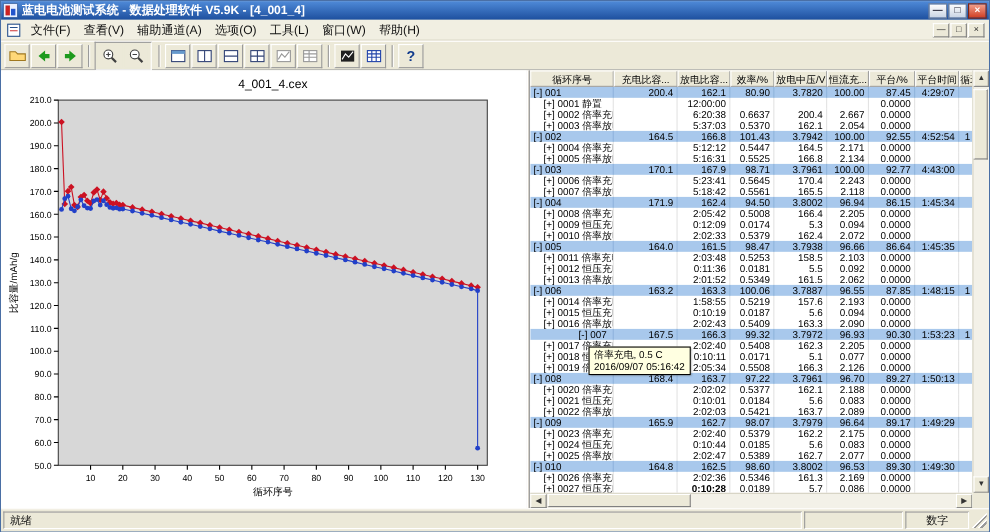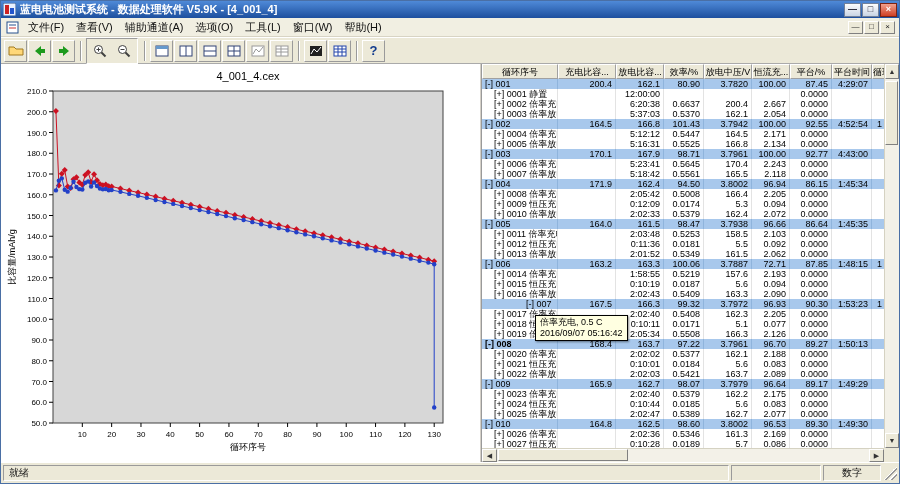--- a/index.html
+++ b/index.html
@@ -610,21 +610,21 @@
               <div class="tcell" style="width: 42px;">0.0000</div>
               <div class="tcell" style="width: 40px;"></div>
               <div class="tcell" style="width: 14px;"></div>
             </div>
             <div class="trow cycle">
               <div class="tcell first" style="width: 76px;">[-] 006</div>
               <div class="tcell" style="width: 58px;">163.2</div>
               <div class="tcell" style="width: 48px;">163.3</div>
               <div class="tcell" style="width: 40px;">100.06</div>
               <div class="tcell" style="width: 48px;">3.7887</div>
-              <div class="tcell" style="width: 38px;">72.71</div>
+              <div class="tcell" style="width: 38px;">96.55</div>
               <div class="tcell" style="width: 42px;">87.85</div>
               <div class="tcell" style="width: 40px;">1:48:15</div>
               <div class="tcell" style="width: 14px;">1</div>
             </div>
             <div class="trow step">
               <div class="tcell first" style="width: 76px;">[+] 0014 倍率充电</div>
               <div class="tcell" style="width: 58px;"></div>
               <div class="tcell" style="width: 48px;">1:58:55</div>
               <div class="tcell" style="width: 40px;">0.5219</div>
               <div class="tcell" style="width: 48px;">157.6</div>
@@ -693,21 +693,21 @@
               <div class="tcell" style="width: 58px;"></div>
               <div class="tcell" style="width: 48px;">2:05:34</div>
               <div class="tcell" style="width: 40px;">0.5508</div>
               <div class="tcell" style="width: 48px;">166.3</div>
               <div class="tcell" style="width: 38px;">2.126</div>
               <div class="tcell" style="width: 42px;">0.0000</div>
               <div class="tcell" style="width: 40px;"></div>
               <div class="tcell" style="width: 14px;"></div>
             </div>
             <div class="trow cycle">
-              <div class="tcell first" style="width: 76px; font-weight: bold;">[-] 008</div>
+              <div class="tcell first" style="width: 76px;">[-] 008</div>
               <div class="tcell" style="width: 58px;">168.4</div>
               <div class="tcell" style="width: 48px;">163.7</div>
               <div class="tcell" style="width: 40px;">97.22</div>
               <div class="tcell" style="width: 48px;">3.7961</div>
               <div class="tcell" style="width: 38px;">96.70</div>
               <div class="tcell" style="width: 42px;">89.27</div>
               <div class="tcell" style="width: 40px;">1:50:13</div>
               <div class="tcell" style="width: 14px;"></div>
             </div>
             <div class="trow step">
@@ -805,21 +805,21 @@
               <div class="tcell" style="width: 40px;">0.5346</div>
               <div class="tcell" style="width: 48px;">161.3</div>
               <div class="tcell" style="width: 38px;">2.169</div>
               <div class="tcell" style="width: 42px;">0.0000</div>
               <div class="tcell" style="width: 40px;"></div>
               <div class="tcell" style="width: 14px;"></div>
             </div>
             <div class="trow step">
               <div class="tcell first" style="width: 76px;">[+] 0027 恒压充电</div>
               <div class="tcell" style="width: 58px;"></div>
-              <div class="tcell" style="width: 48px;">0:10:28</div>
+              <div class="tcell" style="width: 48px; font-weight: bold;">0:10:28</div>
               <div class="tcell" style="width: 40px;">0.0189</div>
               <div class="tcell" style="width: 48px;">5.7</div>
               <div class="tcell" style="width: 38px;">0.086</div>
               <div class="tcell" style="width: 42px;">0.0000</div>
               <div class="tcell" style="width: 40px;"></div>
               <div class="tcell" style="width: 14px;"></div>
             </div>
           </div>
         <div class="hscroll">
           <div class="harrow">◀</div>

